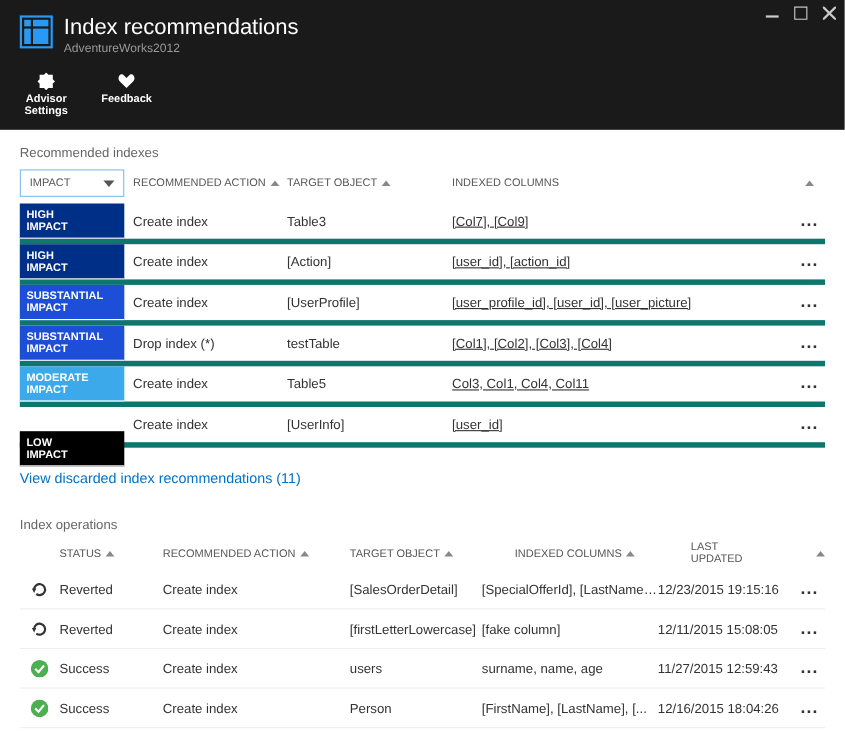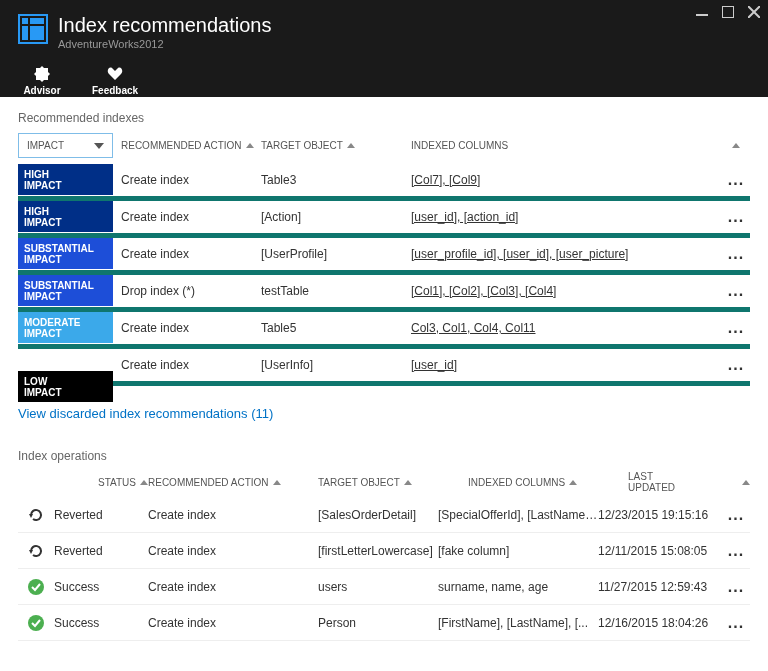--- a/index.html
+++ b/index.html
@@ -1,18 +1,18 @@
 <!DOCTYPE html>
 <html><head>
 <meta charset="utf-8">
 <style>
   * { box-sizing: border-box; margin: 0; padding: 0; font-family: "Segoe UI", sans-serif; }
   body { background: #fff; width: 768px; height: 671px; overflow: hidden; }
 
-  .titlebar { background: #1a1a1a; height: 97px; color: #fff; position: relative; }
+  .titlebar { background: #1a1a1a; height: 118px; color: #fff; position: relative; }
   .window-controls { position: absolute; top: 6px; right: 8px; display: flex; gap: 14px; align-items: center; }
   .window-controls svg { display: block; }
   .header-main { display: flex; align-items: flex-start; padding: 14px 0 0 18px; }
   .logo { width: 30px; height: 30px; border: 2px solid #2899f5; display: flex; align-items: center; justify-content: center; margin-right: 10px; }
   .logo-inner { display: grid; grid-template-columns: 6px 14px; grid-template-rows: 6px 14px; gap: 2px; }
   .logo-inner div { background: #2899f5; }
   .title-block h1 { font-size: 20px; font-weight: 300; color: #fff; line-height: 1.1; }
   .title-block .sub { font-size: 11px; color: #999; margin-top: 2px; }
 
   .toolbar { position: absolute; left: 20px; top: 66px; display: flex; gap: 28px; font-weight: bold; }
@@ -41,21 +41,21 @@
   .impact-low { background: #000000; margin-top: 44px; }
   .rec-row .action-c { width: 148px; padding-left: 8px; }
   .rec-row .target-c { width: 150px; }
   .rec-row .cols-c { flex: 1; white-space: nowrap; overflow: hidden; text-overflow: ellipsis; text-decoration: underline; }
   .ellipsis { width: 28px; text-align: center; font-size: 16px; font-weight: bold; color: #333; cursor: pointer; letter-spacing: 1px;}
 
   .link { color: #0072c6; font-size: 13px; margin: 20px 0 28px; display: inline-block; cursor: pointer; }
 
   .ops-header { display: flex; align-items: center; font-size: 10px; color: #555; margin-bottom: 4px; text-transform: uppercase; }
   .ops-header > div { display: flex; align-items: center; gap: 4px; cursor: pointer;}
-  .ops-header .st { width: 130px; padding-left: 36px; justify-content: flex-end;}
+  .ops-header .st { width: 130px; padding-left: 36px;}
   .ops-header .ac { width: 170px; }
   .ops-header .tg { width: 150px; }
   .ops-header .ic { width: 160px; }
   .ops-header .lu { flex: 1; }
 
   .ops-row { display: flex; align-items: center; height: 36px; font-size: 12px; color: #333; border-bottom: 1px solid #eee; justify-content: flex-end;}
   .ops-row .icon-c { width: 36px; display:flex; justify-content:center;}
   .ops-row .st-c { width: 94px; }
   .ops-row .ac-c { width: 170px; }
   .ops-row .tg-c { width: 120px; }

